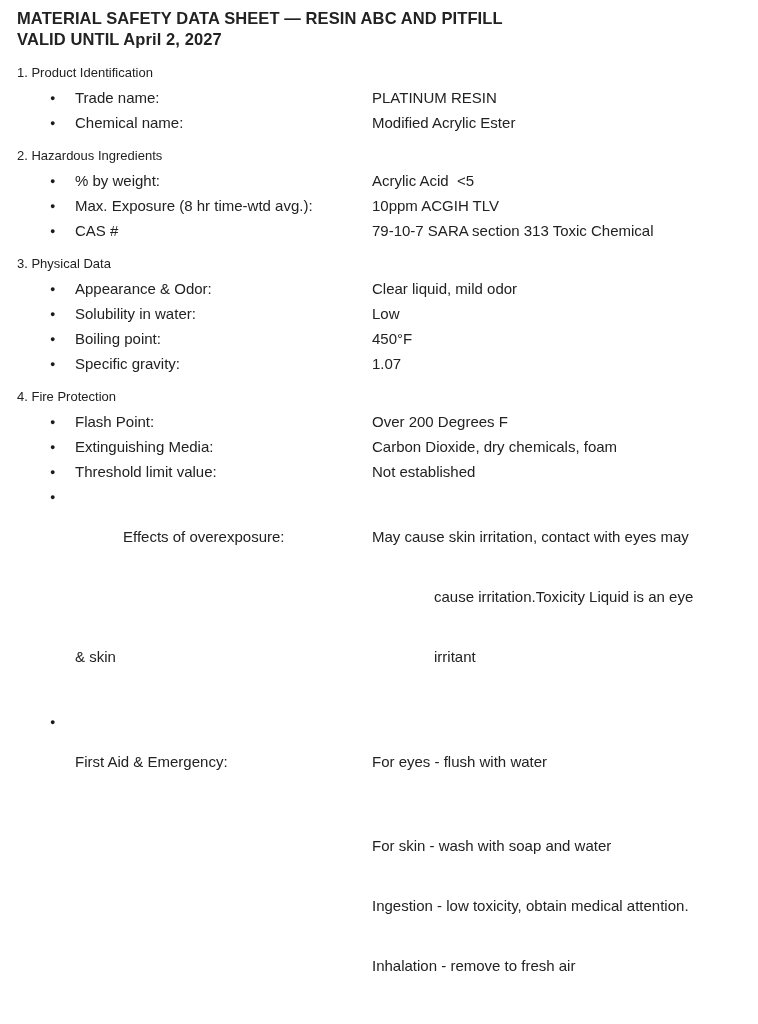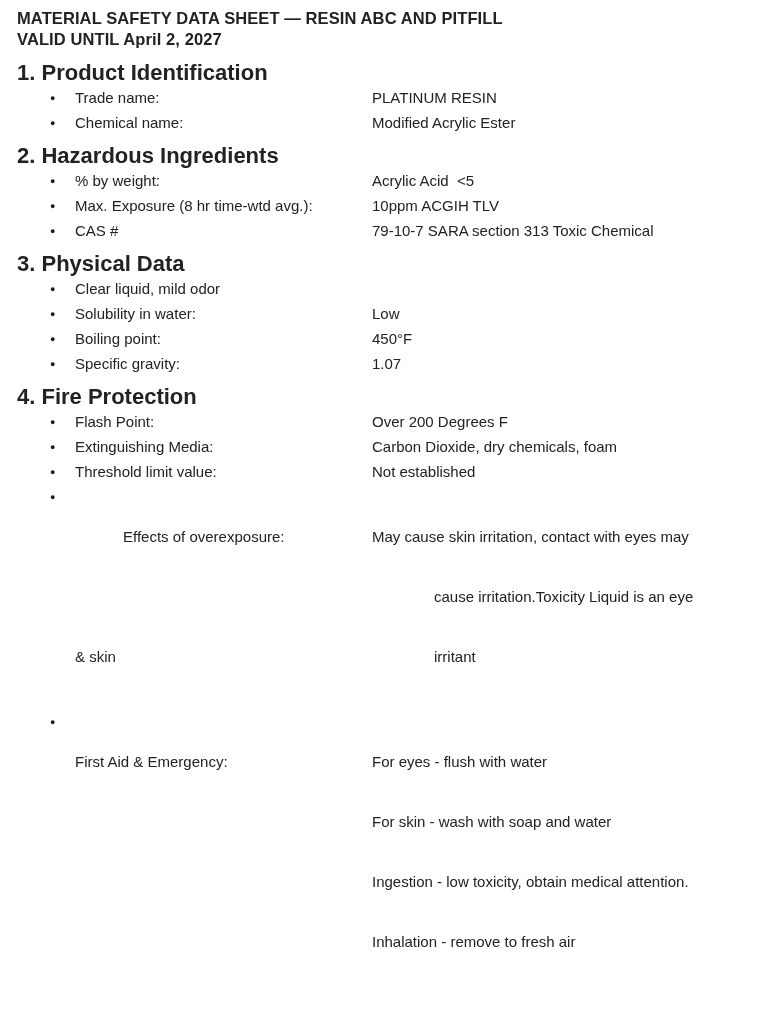--- a/index.html
+++ b/index.html
@@ -21,22 +21,22 @@
     font-size: 16.5px;
     font-weight: bold;
     line-height: 21px;
     white-space: pre;
     letter-spacing: 0.1px;
   }
   section { display: block; }
   .sec-h {
     margin-top: 13px;
     margin-bottom: 5px;
-    font-size: 22px;
-    font-weight: bold;
+    font-size: 13px;
+    font-weight: normal;
     line-height: 20px;
     white-space: pre;
   }
   .row {
     display: grid;
     grid-template-columns: 58px 297px 1fr;
     margin-bottom: 5px;
     font-size: 15px;
     line-height: 20px;
   }
@@ -91,20 +91,21 @@
       <span class="bullet">●</span>
       <span class="label">CAS #</span>
       <span class="value">79-10-7 SARA section 313 Toxic Chemical</span>
     </div>
   </section>
 
   <section>
     <h2 class="sec-h">3. Physical Data</h2>
     <div class="row">
       <span class="bullet">●</span>
+      <span class="label">Appearance &amp; Odor:</span>
       <span class="value">Clear liquid, mild odor</span>
     </div>
     <div class="row">
       <span class="bullet">●</span>
       <span class="label">Solubility in water:</span>
       <span class="value">Low</span>
     </div>
     <div class="row">
       <span class="bullet">●</span>
       <span class="label">Boiling point:</span>
@@ -150,20 +151,20 @@
         <span class="vline indent" style="display: block;">irritant</span>
       </span>
     </div>
     <div class="row">
       <span class="bullet">●</span>
       <span class="label">
         <span class="lline" style="display: block;">First Aid &amp; Emergency:</span>
       </span>
       <span class="value">
         <span class="vline" style="display: block;">For eyes - flush with water</span>
-        <span class="vline" style="display: block;">For skin - wash with soap and water</span>
+        <span class="vline" style="display: block; margin-top: 24px;">For skin - wash with soap and water</span>
         <span class="vline" style="display: block;">Ingestion - low toxicity, obtain medical attention.</span>
         <span class="vline" style="display: block;">Inhalation - remove to fresh air</span>
       </span>
     </div>
   </section>
 
 </div>
 
 </body></html>

